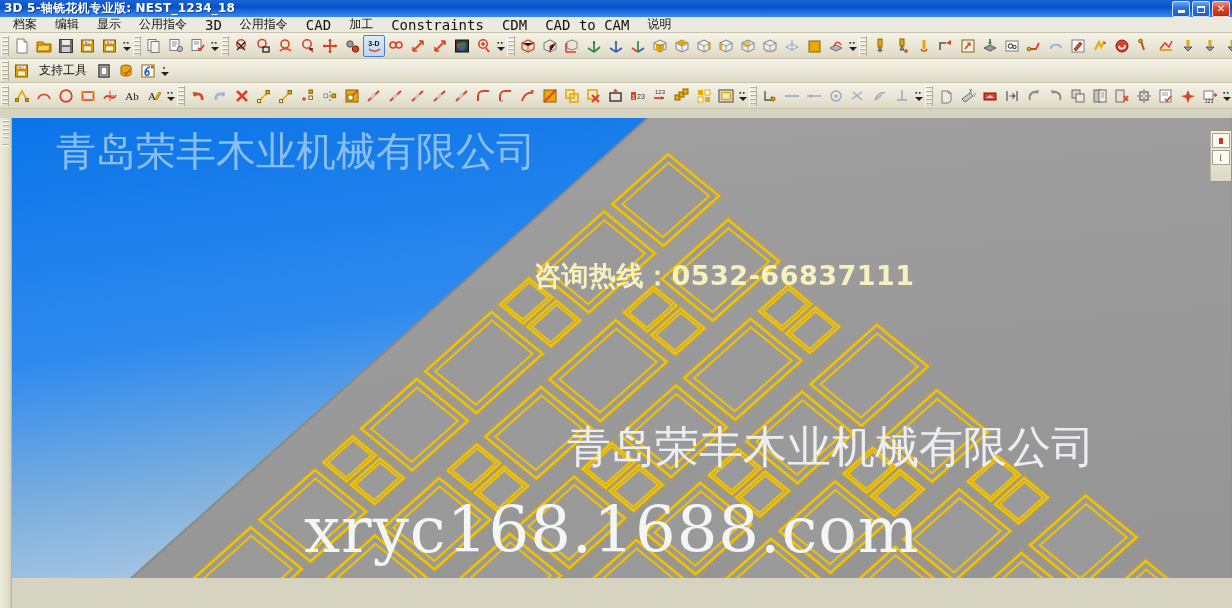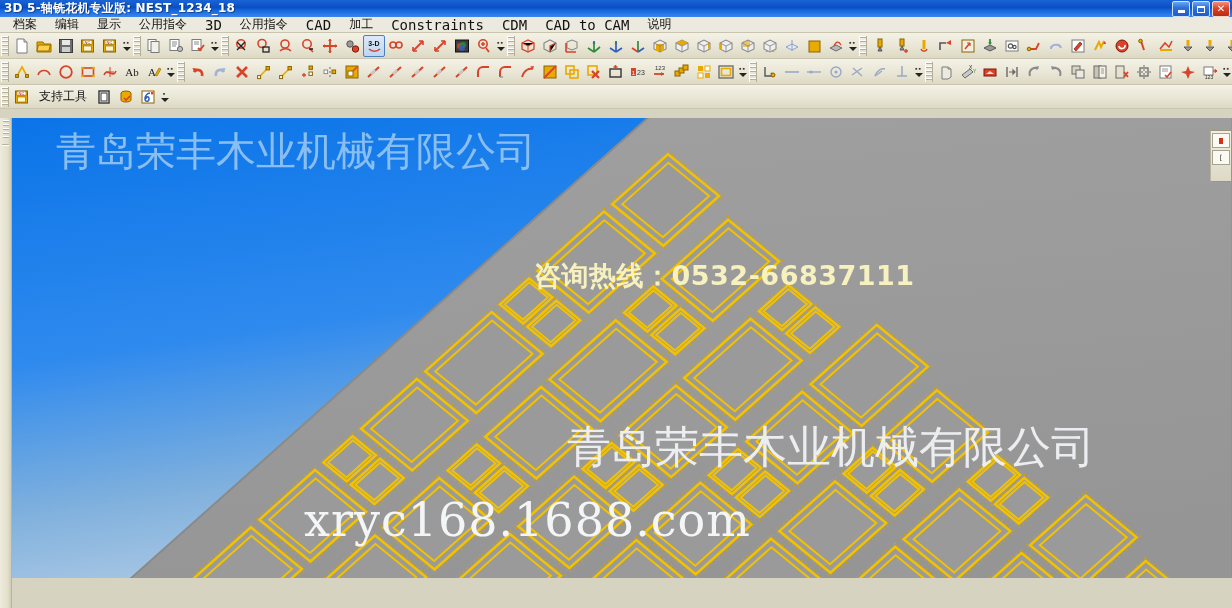--- a/index.html
+++ b/index.html
@@ -118,21 +118,21 @@
     left:522px;top:140px;font-size:27px;color:#fef9c3;font-weight:bold;
     font-family:"DejaVu Sans","Liberation Sans",sans-serif;
     opacity:.92;letter-spacing:.5px;
   }
   .wm-mid{
     left:555px;top:300px;font-size:44px;color:#f2f4f7;
     font-family:"DejaVu Sans","Liberation Sans",sans-serif;
     opacity:.93;
   }
   .wm-url{
-    left:292px;top:375px;font-size:46px;color:#f7f9fb;
+    left:292px;top:375px;font-size:64px;color:#f7f9fb;
     font-family:"DejaVu Serif","Liberation Serif",serif;
     opacity:.96;letter-spacing:1px;
   }
 
   
   .minipanel{
     position:absolute;right:0px;top:12px;width:22px;height:52px;
     background:linear-gradient(180deg,#f2efe2,#ddd9c6);
     border:1px solid #9b9680;border-left:1px solid #b9b4a0;
     box-sizing:border-box;padding:2px 1px;
@@ -538,373 +538,20 @@
         </div>
         <div class="tbtn" title="换刀">
           <svg width="18" height="18" viewBox="0 0 18 18">
             <path d="M9 3v6" stroke="#e9a900" stroke-width="3"></path>
             <path d="M5 10l4 4 4-4z" fill="#9a9a9a" stroke="#555"></path>
           </svg>
         </div>
       </div>
     </div>
 
-  <div class="tbrow" id="tbrow2">
-      <div class="grip"></div>
-      <div class="tgroup">
-        <div class="tbtn" title="点">
-          <svg width="18" height="18" viewBox="0 0 18 18">
-            <path d="M4 13l5-9 5 9" stroke="#e9a900" stroke-width="1.6" fill="none"></path>
-            <rect x="2.6" y="11.6" width="2.8" height="2.8" fill="#e9a900" stroke="#8a6400"></rect>
-            <rect x="12.6" y="11.6" width="2.8" height="2.8" fill="#e9a900" stroke="#8a6400"></rect>
-          </svg>
-        </div>
-        <div class="tbtn" title="弧">
-          <svg width="18" height="18" viewBox="0 0 18 18">
-            <path d="M3 12c2-6 10-6 12 0" stroke="#d8432a" stroke-width="1.7" fill="none"></path>
-          </svg>
-        </div>
-        <div class="tbtn" title="圆">
-          <svg width="18" height="18" viewBox="0 0 18 18">
-            <circle cx="9" cy="9" r="5.8" fill="none" stroke="#d8432a" stroke-width="1.8"></circle>
-          </svg>
-        </div>
-        <div class="tbtn" title="矩形">
-          <svg width="18" height="18" viewBox="0 0 18 18">
-            <rect x="3.5" y="5" width="11" height="8" fill="none" stroke="#d8432a" stroke-width="1.6"></rect>
-            <rect x="2.3" y="3.8" width="2.4" height="2.4" fill="#e9a900"></rect>
-            <rect x="13.3" y="3.8" width="2.4" height="2.4" fill="#e9a900"></rect>
-            <rect x="2.3" y="11.8" width="2.4" height="2.4" fill="#e9a900"></rect>
-            <rect x="13.3" y="11.8" width="2.4" height="2.4" fill="#e9a900"></rect>
-          </svg>
-        </div>
-        <div class="tbtn" title="曲线">
-          <svg width="18" height="18" viewBox="0 0 18 18">
-            <path d="M3 12c3-8 9 4 12-4" stroke="#d8432a" stroke-width="1.6" fill="none"></path>
-            <path d="M9 4v10M5 9h8" stroke="#d8432a" stroke-width="1"></path>
-          </svg>
-        </div>
-        <div class="tbtn" title="Ab 文字">
-          <svg width="18" height="18" viewBox="0 0 18 18">
-            <text x="9" y="13" font-size="11" text-anchor="middle" fill="#222" font-family="serif">Ab</text>
-          </svg>
-        </div>
-        <div class="tbtn" title="文字编辑">
-          <svg width="18" height="18" viewBox="0 0 18 18">
-            <text x="7" y="13" font-size="11" text-anchor="middle" fill="#222" font-family="serif">A</text>
-            <path d="M10 12l4-7 2 1-4 7z" fill="#e9a900" stroke="#8a6400" stroke-width=".6"></path>
-          </svg>
-        </div>
-      </div>
-      <div class="overflow">
-        <span class="ov-dots">▪▪</span>
-        <span class="ov-car"></span>
-      </div>
-      <div class="grip"></div>
-      <div class="tgroup">
-        <div class="tbtn" title="复原">
-          <svg width="18" height="18" viewBox="0 0 18 18">
-            <path d="M13 13c1-6-5-8-8-4" stroke="#d8432a" stroke-width="2.6" fill="none"></path>
-            <path d="M5 9L3.5 5l4.5 .6z" fill="#d8432a"></path>
-          </svg>
-        </div>
-        <div class="tbtn" title="重做">
-          <svg width="18" height="18" viewBox="0 0 18 18">
-            <path d="M5 13c-1-6 5-8 8-4" stroke="#9fb4d8" stroke-width="2.6" fill="none"></path>
-            <path d="M13 9l1.5-4-4.5 .6z" fill="#9fb4d8"></path>
-          </svg>
-        </div>
-        <div class="tbtn" title="删除">
-          <svg width="18" height="18" viewBox="0 0 18 18">
-            <path d="M4 4l10 10M14 4L4 14" stroke="#d8432a" stroke-width="2.6"></path>
-          </svg>
-        </div>
-        <div class="tbtn" title="修剪一个">
-          <svg width="18" height="18" viewBox="0 0 18 18">
-            <path d="M4 14l8-8" stroke="#e9a900" stroke-width="1.6"></path>
-            <rect x="11" y="3.5" width="3.4" height="3.4" fill="#e9a900" stroke="#8a6400"></rect>
-            <rect x="2.6" y="12.6" width="3" height="3" fill="#fff" stroke="#8a6400"></rect>
-          </svg>
-        </div>
-        <div class="tbtn" title="修剪两个">
-          <svg width="18" height="18" viewBox="0 0 18 18">
-            <path d="M4 14l8-8" stroke="#e9a900" stroke-width="1.6"></path>
-            <rect x="11" y="3.5" width="3.4" height="3.4" fill="#e9a900" stroke="#8a6400"></rect>
-            <rect x="2.6" y="12.6" width="3" height="3" fill="#fff" stroke="#8a6400"></rect>
-          </svg>
-        </div>
-        <div class="tbtn" title="延伸">
-          <svg width="18" height="18" viewBox="0 0 18 18">
-            <rect x="10" y="3" width="3.4" height="3.4" fill="#e9a900" stroke="#8a6400"></rect>
-            <rect x="10" y="9" width="3.4" height="3.4" fill="#fff" stroke="#8a6400"></rect>
-            <path d="M3 12h4M5 10v4" stroke="#d8432a" stroke-width="1.3"></path>
-          </svg>
-        </div>
-        <div class="tbtn" title="打断">
-          <svg width="18" height="18" viewBox="0 0 18 18">
-            <rect x="3" y="7" width="3.6" height="3.6" fill="#fff" stroke="#8a8a8a"></rect>
-            <path d="M9 4v10" stroke="#6a6a6a" stroke-dasharray="2 2"></path>
-            <rect x="11" y="7" width="3.6" height="3.6" fill="#e9a900" stroke="#8a6400"></rect>
-          </svg>
-        </div>
-        <div class="tbtn" title="偏移">
-          <svg width="18" height="18" viewBox="0 0 18 18">
-            <rect x="3" y="3" width="12" height="12" fill="#e9a900" stroke="#8a6400"></rect>
-            <rect x="5" y="8" width="5" height="5" fill="#fff" stroke="#8a6400"></rect>
-            <path d="M10 8l4-4" stroke="#d8432a" stroke-width="1.6"></path>
-          </svg>
-        </div>
-        <div class="tbtn" title="倒角">
-          <svg width="18" height="18" viewBox="0 0 18 18">
-            <path d="M3 14L14 4" stroke="#d8432a" stroke-width="2"></path>
-            <path d="M6 11l4-4" stroke="#c9c9c9" stroke-width="2.6"></path>
-          </svg>
-        </div>
-        <div class="tbtn" title="分割">
-          <svg width="18" height="18" viewBox="0 0 18 18">
-            <path d="M3 14L14 4" stroke="#d8432a" stroke-width="2"></path>
-            <path d="M6 11l4-4" stroke="#c9c9c9" stroke-width="2.6"></path>
-          </svg>
-        </div>
-        <div class="tbtn" title="线修剪">
-          <svg width="18" height="18" viewBox="0 0 18 18">
-            <path d="M3 14L14 4" stroke="#d8432a" stroke-width="2"></path>
-            <path d="M6 11l4-4" stroke="#c9c9c9" stroke-width="2.6"></path>
-          </svg>
-        </div>
-        <div class="tbtn" title="线延伸">
-          <svg width="18" height="18" viewBox="0 0 18 18">
-            <path d="M3 14L14 4" stroke="#d8432a" stroke-width="2"></path>
-            <path d="M6 11l4-4" stroke="#c9c9c9" stroke-width="2.6"></path>
-          </svg>
-        </div>
-        <div class="tbtn" title="线标记">
-          <svg width="18" height="18" viewBox="0 0 18 18">
-            <path d="M3 14L14 4" stroke="#d8432a" stroke-width="2"></path>
-            <path d="M6 11l4-4" stroke="#c9c9c9" stroke-width="2.6"></path>
-          </svg>
-        </div>
-        <div class="tbtn" title="倒圆角">
-          <svg width="18" height="18" viewBox="0 0 18 18">
-            <path d="M3 14V9a5 5 0 015-5h6" stroke="#d8432a" stroke-width="2" fill="none"></path>
-          </svg>
-        </div>
-        <div class="tbtn" title="串连倒圆角">
-          <svg width="18" height="18" viewBox="0 0 18 18">
-            <path d="M3 14V9a5 5 0 015-5h6" stroke="#d8432a" stroke-width="2" fill="none"></path>
-            <path d="M3 14h3" stroke="#999" stroke-width="1.4"></path>
-          </svg>
-        </div>
-        <div class="tbtn" title="曲线箭头">
-          <svg width="18" height="18" viewBox="0 0 18 18">
-            <path d="M3 14c2-7 7-9 11-8" stroke="#d8432a" stroke-width="1.8" fill="none"></path>
-            <path d="M14 6l1-3-4 .5z" fill="#d8432a"></path>
-          </svg>
-        </div>
-        <div class="tbtn" title="对角线">
-          <svg width="18" height="18" viewBox="0 0 18 18">
-            <rect x="3" y="3" width="12" height="12" fill="#e9a900" stroke="#8a6400"></rect>
-            <path d="M3 15L15 3" stroke="#d8432a" stroke-width="1.8"></path>
-          </svg>
-        </div>
-        <div class="tbtn" title="复制图素">
-          <svg width="18" height="18" viewBox="0 0 18 18">
-            <rect x="3" y="3" width="8" height="8" fill="none" stroke="#e9a900" stroke-width="1.6"></rect>
-            <rect x="7" y="7" width="8" height="8" fill="none" stroke="#e9a900" stroke-width="1.6"></rect>
-          </svg>
-        </div>
-        <div class="tbtn" title="删除图素">
-          <svg width="18" height="18" viewBox="0 0 18 18">
-            <rect x="3" y="3" width="9" height="9" fill="none" stroke="#e9a900" stroke-width="1.6"></rect>
-            <path d="M7 8l7 7M14 8l-7 7" stroke="#d8432a" stroke-width="2.2"></path>
-          </svg>
-        </div>
-        <div class="tbtn" title="新增图素">
-          <svg width="18" height="18" viewBox="0 0 18 18">
-            <rect x="3" y="6" width="11" height="8" fill="none" stroke="#333" stroke-width="1.4"></rect>
-            <path d="M8.5 2v4M6.5 4h4" stroke="#d8432a" stroke-width="1.5"></path>
-          </svg>
-        </div>
-        <div class="tbtn" title="编号">
-          <svg width="18" height="18" viewBox="0 0 18 18">
-            <rect x="2" y="5" width="5" height="8" fill="#d8432a"></rect>
-            <text x="4.5" y="11.5" font-size="6" text-anchor="middle" fill="#fff">1</text>
-            <text x="12" y="12" font-size="7" text-anchor="middle" fill="#333">23</text>
-          </svg>
-        </div>
-        <div class="tbtn" title="排序编号">
-          <svg width="18" height="18" viewBox="0 0 18 18">
-            <text x="9" y="7" font-size="6" text-anchor="middle" fill="#333">123</text>
-            <path d="M3 11h10" stroke="#d8432a" stroke-width="1.8"></path>
-            <path d="M13 11l-3-2v4z" fill="#d8432a"></path>
-          </svg>
-        </div>
-        <div class="tbtn" title="排版">
-          <svg width="18" height="18" viewBox="0 0 18 18">
-            <rect x="2" y="8" width="5" height="5" fill="#e9a900" stroke="#8a6400"></rect>
-            <rect x="6" y="5" width="5" height="5" fill="#e9a900" stroke="#8a6400"></rect>
-            <rect x="10" y="2" width="5" height="5" fill="#e9a900" stroke="#8a6400"></rect>
-          </svg>
-        </div>
-        <div class="tbtn" title="阵列">
-          <svg width="18" height="18" viewBox="0 0 18 18">
-            <rect x="3" y="3" width="5" height="5" fill="#e9a900"></rect>
-            <rect x="10" y="3" width="5" height="5" fill="#fff" stroke="#e9a900"></rect>
-            <rect x="3" y="10" width="5" height="5" fill="#fff" stroke="#e9a900"></rect>
-            <rect x="10" y="10" width="5" height="5" fill="#e9a900"></rect>
-          </svg>
-        </div>
-        <div class="tbtn" title="外框">
-          <svg width="18" height="18" viewBox="0 0 18 18">
-            <rect x="2" y="3" width="14" height="12" fill="none" stroke="#666" stroke-width="1.3"></rect>
-            <rect x="4.5" y="5.5" width="9" height="7" fill="none" stroke="#e9a900" stroke-width="1.6"></rect>
-          </svg>
-        </div>
-      </div>
-      <div class="overflow">
-        <span class="ov-dots">▪▪</span>
-        <span class="ov-car"></span>
-      </div>
-      <div class="grip"></div>
-      <div class="tgroup">
-        <div class="tbtn" title="点约束">
-          <svg width="18" height="18" viewBox="0 0 18 18">
-            <path d="M4 4v9h9" stroke="#555" stroke-width="1.4" fill="none"></path>
-            <path d="M13 13l-3-3" stroke="#333" stroke-width="1.6"></path>
-            <circle cx="12" cy="12" r="2" fill="#e9a900" stroke="#8a6400"></circle>
-          </svg>
-        </div>
-        <div class="tbtn" title="水平标注">
-          <svg width="18" height="18" viewBox="0 0 18 18">
-            <path d="M2 9h14" stroke="#9aa8c4" stroke-width="1.6"></path>
-          </svg>
-        </div>
-        <div class="tbtn" title="线性标注">
-          <svg width="18" height="18" viewBox="0 0 18 18">
-            <path d="M2 9h14" stroke="#9aa8c4" stroke-width="1.4"></path>
-            <circle cx="6" cy="9" r="1.6" fill="#9aa8c4"></circle>
-          </svg>
-        </div>
-        <div class="tbtn" title="直径标注">
-          <svg width="18" height="18" viewBox="0 0 18 18">
-            <circle cx="9" cy="9" r="5" fill="none" stroke="#9aa8c4" stroke-width="1.4"></circle>
-            <circle cx="9" cy="9" r="1.6" fill="#9aa8c4"></circle>
-          </svg>
-        </div>
-        <div class="tbtn" title="平行约束">
-          <svg width="18" height="18" viewBox="0 0 18 18">
-            <path d="M3 12L13 5M4 5l9 8" stroke="#9aa8c4" stroke-width="1.4"></path>
-          </svg>
-        </div>
-        <div class="tbtn" title="角度约束">
-          <svg width="18" height="18" viewBox="0 0 18 18">
-            <path d="M4 13c2-6 7-8 10-7" stroke="#9aa8c4" stroke-width="1.4" fill="none"></path>
-            <path d="M4 13l7-5" stroke="#9aa8c4" stroke-width="1.4"></path>
-          </svg>
-        </div>
-        <div class="tbtn" title="垂直约束">
-          <svg width="18" height="18" viewBox="0 0 18 18">
-            <path d="M9 3v10M4 13h10" stroke="#9aa8c4" stroke-width="1.5"></path>
-          </svg>
-        </div>
-      </div>
-      <div class="overflow">
-        <span class="ov-dots">▪▪</span>
-        <span class="ov-car"></span>
-      </div>
-      <div class="grip"></div>
-      <div class="tgroup">
-        <div class="tbtn" title="实体挤出">
-          <svg width="18" height="18" viewBox="0 0 18 18">
-            <path d="M5 4h6l3 2v8l-3 2H5z" fill="#eceade" stroke="#7a7a7a"></path>
-            <path d="M11 4v2h3" fill="#d9d5c2" stroke="#7a7a7a"></path>
-          </svg>
-        </div>
-        <div class="tbtn" title="实体轴向">
-          <svg width="18" height="18" viewBox="0 0 18 18">
-            <path d="M3 12l8-6 3 3-8 6z" fill="#c9c9c9" stroke="#6a6a6a"></path>
-            <text x="10" y="5.5" font-size="5" fill="#333">X</text>
-            <text x="14" y="10" font-size="5" fill="#2e8b3a">Y</text>
-          </svg>
-        </div>
-        <div class="tbtn" title="扫描">
-          <svg width="18" height="18" viewBox="0 0 18 18">
-            <rect x="3" y="6" width="12" height="7" fill="#d8432a" stroke="#7a1a0a"></rect>
-            <path d="M5 11l4-3 4 3z" fill="#fff" opacity=".8"></path>
-          </svg>
-        </div>
-        <div class="tbtn" title="镜射">
-          <svg width="18" height="18" viewBox="0 0 18 18">
-            <path d="M4 4v10M14 4v10" stroke="#6a6a6a" stroke-width="1.4"></path>
-            <path d="M6 9h6M12 9l-2-2v4z" fill="#6a6a6a" stroke="#6a6a6a" stroke-width="1.2"></path>
-          </svg>
-        </div>
-        <div class="tbtn" title="旋转">
-          <svg width="18" height="18" viewBox="0 0 18 18">
-            <path d="M5 13c-2-6 4-10 8-7" stroke="#8a8a8a" stroke-width="2" fill="none"></path>
-            <path d="M13 6l1-3-4 1z" fill="#8a8a8a"></path>
-          </svg>
-        </div>
-        <div class="tbtn" title="回转">
-          <svg width="18" height="18" viewBox="0 0 18 18">
-            <path d="M13 13c2-6-4-10-8-7" stroke="#8a8a8a" stroke-width="2" fill="none"></path>
-            <path d="M5 6L4 3l4 1z" fill="#8a8a8a"></path>
-          </svg>
-        </div>
-        <div class="tbtn" title="布林运算">
-          <svg width="18" height="18" viewBox="0 0 18 18">
-            <rect x="3" y="3" width="8" height="8" fill="#d8d4c2" stroke="#6a6a6a"></rect>
-            <rect x="7" y="7" width="8" height="8" fill="#eceade" stroke="#6a6a6a"></rect>
-          </svg>
-        </div>
-        <div class="tbtn" title="图层">
-          <svg width="18" height="18" viewBox="0 0 18 18">
-            <rect x="3" y="3" width="7" height="12" fill="#c9c5b2" stroke="#6a6a6a"></rect>
-            <rect x="8" y="3" width="7" height="12" fill="#f4f2e6" stroke="#6a6a6a"></rect>
-            <path d="M10 6h3M10 8h3M10 10h3" stroke="#999"></path>
-          </svg>
-        </div>
-        <div class="tbtn" title="移除">
-          <svg width="18" height="18" viewBox="0 0 18 18">
-            <rect x="3" y="3" width="8" height="12" fill="#e6e2d0" stroke="#6a6a6a"></rect>
-            <path d="M11 9l4 5M15 9l-4 5" stroke="#d8432a" stroke-width="1.8"></path>
-          </svg>
-        </div>
-        <div class="tbtn" title="中心">
-          <svg width="18" height="18" viewBox="0 0 18 18">
-            <rect x="5" y="5" width="8" height="8" fill="none" stroke="#6a6a6a" stroke-width="1.3"></rect>
-            <path d="M9 2v14M2 9h14" stroke="#6a6a6a" stroke-dasharray="2 2"></path>
-          </svg>
-        </div>
-        <div class="tbtn" title="属性">
-          <svg width="18" height="18" viewBox="0 0 18 18">
-            <rect x="3" y="3" width="11" height="12" fill="#fff" stroke="#7a7a7a"></rect>
-            <path d="M5 6h6M5 8h6" stroke="#999"></path>
-            <path d="M8 12l2 2 4-5" stroke="#d8432a" stroke-width="1.6" fill="none"></path>
-          </svg>
-        </div>
-        <div class="tbtn" title="实体点">
-          <svg width="18" height="18" viewBox="0 0 18 18">
-            <path d="M9 3l2 5 5 1-5 2-2 5-2-5-5-2 5-1z" fill="#d8432a"></path>
-          </svg>
-        </div>
-        <div class="tbtn" title="实体编号">
-          <svg width="18" height="18" viewBox="0 0 18 18">
-            <rect x="3" y="4" width="9" height="8" fill="#fff" stroke="#7a7a7a"></rect>
-            <path d="M12 8h4M16 8l-2-1.5v3z" fill="#d8432a" stroke="#d8432a"></path>
-            <text x="8" y="15.5" font-size="5" text-anchor="middle" fill="#333">123</text>
-          </svg>
-        </div>
-      </div>
-      <div class="overflow">
-        <span class="ov-dots">▪▪</span>
-        <span class="ov-car"></span>
-      </div>
-    </div>
-
   <div class="tbrow r3" id="tbrow3">
       <div class="grip"></div>
       <div class="tbtn" title="储存 NC">
         <svg width="18" height="18" viewBox="0 0 18 18">
           <rect x="2.5" y="3" width="12" height="12" fill="#e9a900" stroke="#8a6400"></rect>
           <rect x="4" y="3.2" width="9" height="4" fill="#fff" stroke="#8a6400" stroke-width=".6"></rect>
           <text x="8.5" y="6.7" font-size="4" text-anchor="middle" fill="#b00">NC</text>
           <rect x="4.5" y="9" width="8" height="5" fill="#fff5cc" stroke="#8a6400" stroke-width=".6"></rect>
         </svg>
       </div>
@@ -924,20 +571,373 @@
       </div>
       <div class="tbtn" title="附件">
         <svg width="18" height="18" viewBox="0 0 18 18">
           <rect x="3" y="3" width="12" height="12" fill="#fff" stroke="#8a6400"></rect>
           <path d="M11 5c-3 0-5 3-5 6s4 3 4 0-3-3-3 0" stroke="#2f5fbf" stroke-width="1.5" fill="none"></path>
           <rect x="12" y="4" width="2.4" height="2.4" fill="#d8432a"></rect>
         </svg>
       </div>
       <div class="overflow">
         <span class="ov-dots">▪</span>
+        <span class="ov-car"></span>
+      </div>
+    </div>
+
+  <div class="tbrow" id="tbrow2">
+      <div class="grip"></div>
+      <div class="tgroup">
+        <div class="tbtn" title="点">
+          <svg width="18" height="18" viewBox="0 0 18 18">
+            <path d="M4 13l5-9 5 9" stroke="#e9a900" stroke-width="1.6" fill="none"></path>
+            <rect x="2.6" y="11.6" width="2.8" height="2.8" fill="#e9a900" stroke="#8a6400"></rect>
+            <rect x="12.6" y="11.6" width="2.8" height="2.8" fill="#e9a900" stroke="#8a6400"></rect>
+          </svg>
+        </div>
+        <div class="tbtn" title="弧">
+          <svg width="18" height="18" viewBox="0 0 18 18">
+            <path d="M3 12c2-6 10-6 12 0" stroke="#d8432a" stroke-width="1.7" fill="none"></path>
+          </svg>
+        </div>
+        <div class="tbtn" title="圆">
+          <svg width="18" height="18" viewBox="0 0 18 18">
+            <circle cx="9" cy="9" r="5.8" fill="none" stroke="#d8432a" stroke-width="1.8"></circle>
+          </svg>
+        </div>
+        <div class="tbtn" title="矩形">
+          <svg width="18" height="18" viewBox="0 0 18 18">
+            <rect x="3.5" y="5" width="11" height="8" fill="none" stroke="#d8432a" stroke-width="1.6"></rect>
+            <rect x="2.3" y="3.8" width="2.4" height="2.4" fill="#e9a900"></rect>
+            <rect x="13.3" y="3.8" width="2.4" height="2.4" fill="#e9a900"></rect>
+            <rect x="2.3" y="11.8" width="2.4" height="2.4" fill="#e9a900"></rect>
+            <rect x="13.3" y="11.8" width="2.4" height="2.4" fill="#e9a900"></rect>
+          </svg>
+        </div>
+        <div class="tbtn" title="曲线">
+          <svg width="18" height="18" viewBox="0 0 18 18">
+            <path d="M3 12c3-8 9 4 12-4" stroke="#d8432a" stroke-width="1.6" fill="none"></path>
+            <path d="M9 4v10M5 9h8" stroke="#d8432a" stroke-width="1"></path>
+          </svg>
+        </div>
+        <div class="tbtn" title="Ab 文字">
+          <svg width="18" height="18" viewBox="0 0 18 18">
+            <text x="9" y="13" font-size="11" text-anchor="middle" fill="#222" font-family="serif">Ab</text>
+          </svg>
+        </div>
+        <div class="tbtn" title="文字编辑">
+          <svg width="18" height="18" viewBox="0 0 18 18">
+            <text x="7" y="13" font-size="11" text-anchor="middle" fill="#222" font-family="serif">A</text>
+            <path d="M10 12l4-7 2 1-4 7z" fill="#e9a900" stroke="#8a6400" stroke-width=".6"></path>
+          </svg>
+        </div>
+      </div>
+      <div class="overflow">
+        <span class="ov-dots">▪▪</span>
+        <span class="ov-car"></span>
+      </div>
+      <div class="grip"></div>
+      <div class="tgroup">
+        <div class="tbtn" title="复原">
+          <svg width="18" height="18" viewBox="0 0 18 18">
+            <path d="M13 13c1-6-5-8-8-4" stroke="#d8432a" stroke-width="2.6" fill="none"></path>
+            <path d="M5 9L3.5 5l4.5 .6z" fill="#d8432a"></path>
+          </svg>
+        </div>
+        <div class="tbtn" title="重做">
+          <svg width="18" height="18" viewBox="0 0 18 18">
+            <path d="M5 13c-1-6 5-8 8-4" stroke="#9fb4d8" stroke-width="2.6" fill="none"></path>
+            <path d="M13 9l1.5-4-4.5 .6z" fill="#9fb4d8"></path>
+          </svg>
+        </div>
+        <div class="tbtn" title="删除">
+          <svg width="18" height="18" viewBox="0 0 18 18">
+            <path d="M4 4l10 10M14 4L4 14" stroke="#d8432a" stroke-width="2.6"></path>
+          </svg>
+        </div>
+        <div class="tbtn" title="修剪一个">
+          <svg width="18" height="18" viewBox="0 0 18 18">
+            <path d="M4 14l8-8" stroke="#e9a900" stroke-width="1.6"></path>
+            <rect x="11" y="3.5" width="3.4" height="3.4" fill="#e9a900" stroke="#8a6400"></rect>
+            <rect x="2.6" y="12.6" width="3" height="3" fill="#fff" stroke="#8a6400"></rect>
+          </svg>
+        </div>
+        <div class="tbtn" title="修剪两个">
+          <svg width="18" height="18" viewBox="0 0 18 18">
+            <path d="M4 14l8-8" stroke="#e9a900" stroke-width="1.6"></path>
+            <rect x="11" y="3.5" width="3.4" height="3.4" fill="#e9a900" stroke="#8a6400"></rect>
+            <rect x="2.6" y="12.6" width="3" height="3" fill="#fff" stroke="#8a6400"></rect>
+          </svg>
+        </div>
+        <div class="tbtn" title="延伸">
+          <svg width="18" height="18" viewBox="0 0 18 18">
+            <rect x="10" y="3" width="3.4" height="3.4" fill="#e9a900" stroke="#8a6400"></rect>
+            <rect x="10" y="9" width="3.4" height="3.4" fill="#fff" stroke="#8a6400"></rect>
+            <path d="M3 12h4M5 10v4" stroke="#d8432a" stroke-width="1.3"></path>
+          </svg>
+        </div>
+        <div class="tbtn" title="打断">
+          <svg width="18" height="18" viewBox="0 0 18 18">
+            <rect x="3" y="7" width="3.6" height="3.6" fill="#fff" stroke="#8a8a8a"></rect>
+            <path d="M9 4v10" stroke="#6a6a6a" stroke-dasharray="2 2"></path>
+            <rect x="11" y="7" width="3.6" height="3.6" fill="#e9a900" stroke="#8a6400"></rect>
+          </svg>
+        </div>
+        <div class="tbtn" title="偏移">
+          <svg width="18" height="18" viewBox="0 0 18 18">
+            <rect x="3" y="3" width="12" height="12" fill="#e9a900" stroke="#8a6400"></rect>
+            <rect x="5" y="8" width="5" height="5" fill="#fff" stroke="#8a6400"></rect>
+            <path d="M10 8l4-4" stroke="#d8432a" stroke-width="1.6"></path>
+          </svg>
+        </div>
+        <div class="tbtn" title="倒角">
+          <svg width="18" height="18" viewBox="0 0 18 18">
+            <path d="M3 14L14 4" stroke="#d8432a" stroke-width="2"></path>
+            <path d="M6 11l4-4" stroke="#c9c9c9" stroke-width="2.6"></path>
+          </svg>
+        </div>
+        <div class="tbtn" title="分割">
+          <svg width="18" height="18" viewBox="0 0 18 18">
+            <path d="M3 14L14 4" stroke="#d8432a" stroke-width="2"></path>
+            <path d="M6 11l4-4" stroke="#c9c9c9" stroke-width="2.6"></path>
+          </svg>
+        </div>
+        <div class="tbtn" title="线修剪">
+          <svg width="18" height="18" viewBox="0 0 18 18">
+            <path d="M3 14L14 4" stroke="#d8432a" stroke-width="2"></path>
+            <path d="M6 11l4-4" stroke="#c9c9c9" stroke-width="2.6"></path>
+          </svg>
+        </div>
+        <div class="tbtn" title="线延伸">
+          <svg width="18" height="18" viewBox="0 0 18 18">
+            <path d="M3 14L14 4" stroke="#d8432a" stroke-width="2"></path>
+            <path d="M6 11l4-4" stroke="#c9c9c9" stroke-width="2.6"></path>
+          </svg>
+        </div>
+        <div class="tbtn" title="线标记">
+          <svg width="18" height="18" viewBox="0 0 18 18">
+            <path d="M3 14L14 4" stroke="#d8432a" stroke-width="2"></path>
+            <path d="M6 11l4-4" stroke="#c9c9c9" stroke-width="2.6"></path>
+          </svg>
+        </div>
+        <div class="tbtn" title="倒圆角">
+          <svg width="18" height="18" viewBox="0 0 18 18">
+            <path d="M3 14V9a5 5 0 015-5h6" stroke="#d8432a" stroke-width="2" fill="none"></path>
+          </svg>
+        </div>
+        <div class="tbtn" title="串连倒圆角">
+          <svg width="18" height="18" viewBox="0 0 18 18">
+            <path d="M3 14V9a5 5 0 015-5h6" stroke="#d8432a" stroke-width="2" fill="none"></path>
+            <path d="M3 14h3" stroke="#999" stroke-width="1.4"></path>
+          </svg>
+        </div>
+        <div class="tbtn" title="曲线箭头">
+          <svg width="18" height="18" viewBox="0 0 18 18">
+            <path d="M3 14c2-7 7-9 11-8" stroke="#d8432a" stroke-width="1.8" fill="none"></path>
+            <path d="M14 6l1-3-4 .5z" fill="#d8432a"></path>
+          </svg>
+        </div>
+        <div class="tbtn" title="对角线">
+          <svg width="18" height="18" viewBox="0 0 18 18">
+            <rect x="3" y="3" width="12" height="12" fill="#e9a900" stroke="#8a6400"></rect>
+            <path d="M3 15L15 3" stroke="#d8432a" stroke-width="1.8"></path>
+          </svg>
+        </div>
+        <div class="tbtn" title="复制图素">
+          <svg width="18" height="18" viewBox="0 0 18 18">
+            <rect x="3" y="3" width="8" height="8" fill="none" stroke="#e9a900" stroke-width="1.6"></rect>
+            <rect x="7" y="7" width="8" height="8" fill="none" stroke="#e9a900" stroke-width="1.6"></rect>
+          </svg>
+        </div>
+        <div class="tbtn" title="删除图素">
+          <svg width="18" height="18" viewBox="0 0 18 18">
+            <rect x="3" y="3" width="9" height="9" fill="none" stroke="#e9a900" stroke-width="1.6"></rect>
+            <path d="M7 8l7 7M14 8l-7 7" stroke="#d8432a" stroke-width="2.2"></path>
+          </svg>
+        </div>
+        <div class="tbtn" title="新增图素">
+          <svg width="18" height="18" viewBox="0 0 18 18">
+            <rect x="3" y="6" width="11" height="8" fill="none" stroke="#333" stroke-width="1.4"></rect>
+            <path d="M8.5 2v4M6.5 4h4" stroke="#d8432a" stroke-width="1.5"></path>
+          </svg>
+        </div>
+        <div class="tbtn" title="编号">
+          <svg width="18" height="18" viewBox="0 0 18 18">
+            <rect x="2" y="5" width="5" height="8" fill="#d8432a"></rect>
+            <text x="4.5" y="11.5" font-size="6" text-anchor="middle" fill="#fff">1</text>
+            <text x="12" y="12" font-size="7" text-anchor="middle" fill="#333">23</text>
+          </svg>
+        </div>
+        <div class="tbtn" title="排序编号">
+          <svg width="18" height="18" viewBox="0 0 18 18">
+            <text x="9" y="7" font-size="6" text-anchor="middle" fill="#333">123</text>
+            <path d="M3 11h10" stroke="#d8432a" stroke-width="1.8"></path>
+            <path d="M13 11l-3-2v4z" fill="#d8432a"></path>
+          </svg>
+        </div>
+        <div class="tbtn" title="排版">
+          <svg width="18" height="18" viewBox="0 0 18 18">
+            <rect x="2" y="8" width="5" height="5" fill="#e9a900" stroke="#8a6400"></rect>
+            <rect x="6" y="5" width="5" height="5" fill="#e9a900" stroke="#8a6400"></rect>
+            <rect x="10" y="2" width="5" height="5" fill="#e9a900" stroke="#8a6400"></rect>
+          </svg>
+        </div>
+        <div class="tbtn" title="阵列">
+          <svg width="18" height="18" viewBox="0 0 18 18">
+            <rect x="3" y="3" width="5" height="5" fill="#e9a900"></rect>
+            <rect x="10" y="3" width="5" height="5" fill="#fff" stroke="#e9a900"></rect>
+            <rect x="3" y="10" width="5" height="5" fill="#fff" stroke="#e9a900"></rect>
+            <rect x="10" y="10" width="5" height="5" fill="#e9a900"></rect>
+          </svg>
+        </div>
+        <div class="tbtn" title="外框">
+          <svg width="18" height="18" viewBox="0 0 18 18">
+            <rect x="2" y="3" width="14" height="12" fill="none" stroke="#666" stroke-width="1.3"></rect>
+            <rect x="4.5" y="5.5" width="9" height="7" fill="none" stroke="#e9a900" stroke-width="1.6"></rect>
+          </svg>
+        </div>
+      </div>
+      <div class="overflow">
+        <span class="ov-dots">▪▪</span>
+        <span class="ov-car"></span>
+      </div>
+      <div class="grip"></div>
+      <div class="tgroup">
+        <div class="tbtn" title="点约束">
+          <svg width="18" height="18" viewBox="0 0 18 18">
+            <path d="M4 4v9h9" stroke="#555" stroke-width="1.4" fill="none"></path>
+            <path d="M13 13l-3-3" stroke="#333" stroke-width="1.6"></path>
+            <circle cx="12" cy="12" r="2" fill="#e9a900" stroke="#8a6400"></circle>
+          </svg>
+        </div>
+        <div class="tbtn" title="水平标注">
+          <svg width="18" height="18" viewBox="0 0 18 18">
+            <path d="M2 9h14" stroke="#9aa8c4" stroke-width="1.6"></path>
+          </svg>
+        </div>
+        <div class="tbtn" title="线性标注">
+          <svg width="18" height="18" viewBox="0 0 18 18">
+            <path d="M2 9h14" stroke="#9aa8c4" stroke-width="1.4"></path>
+            <circle cx="6" cy="9" r="1.6" fill="#9aa8c4"></circle>
+          </svg>
+        </div>
+        <div class="tbtn" title="直径标注">
+          <svg width="18" height="18" viewBox="0 0 18 18">
+            <circle cx="9" cy="9" r="5" fill="none" stroke="#9aa8c4" stroke-width="1.4"></circle>
+            <circle cx="9" cy="9" r="1.6" fill="#9aa8c4"></circle>
+          </svg>
+        </div>
+        <div class="tbtn" title="平行约束">
+          <svg width="18" height="18" viewBox="0 0 18 18">
+            <path d="M3 12L13 5M4 5l9 8" stroke="#9aa8c4" stroke-width="1.4"></path>
+          </svg>
+        </div>
+        <div class="tbtn" title="角度约束">
+          <svg width="18" height="18" viewBox="0 0 18 18">
+            <path d="M4 13c2-6 7-8 10-7" stroke="#9aa8c4" stroke-width="1.4" fill="none"></path>
+            <path d="M4 13l7-5" stroke="#9aa8c4" stroke-width="1.4"></path>
+          </svg>
+        </div>
+        <div class="tbtn" title="垂直约束">
+          <svg width="18" height="18" viewBox="0 0 18 18">
+            <path d="M9 3v10M4 13h10" stroke="#9aa8c4" stroke-width="1.5"></path>
+          </svg>
+        </div>
+      </div>
+      <div class="overflow">
+        <span class="ov-dots">▪▪</span>
+        <span class="ov-car"></span>
+      </div>
+      <div class="grip"></div>
+      <div class="tgroup">
+        <div class="tbtn" title="实体挤出">
+          <svg width="18" height="18" viewBox="0 0 18 18">
+            <path d="M5 4h6l3 2v8l-3 2H5z" fill="#eceade" stroke="#7a7a7a"></path>
+            <path d="M11 4v2h3" fill="#d9d5c2" stroke="#7a7a7a"></path>
+          </svg>
+        </div>
+        <div class="tbtn" title="实体轴向">
+          <svg width="18" height="18" viewBox="0 0 18 18">
+            <path d="M3 12l8-6 3 3-8 6z" fill="#c9c9c9" stroke="#6a6a6a"></path>
+            <text x="10" y="5.5" font-size="5" fill="#333">X</text>
+            <text x="14" y="10" font-size="5" fill="#2e8b3a">Y</text>
+          </svg>
+        </div>
+        <div class="tbtn" title="扫描">
+          <svg width="18" height="18" viewBox="0 0 18 18">
+            <rect x="3" y="6" width="12" height="7" fill="#d8432a" stroke="#7a1a0a"></rect>
+            <path d="M5 11l4-3 4 3z" fill="#fff" opacity=".8"></path>
+          </svg>
+        </div>
+        <div class="tbtn" title="镜射">
+          <svg width="18" height="18" viewBox="0 0 18 18">
+            <path d="M4 4v10M14 4v10" stroke="#6a6a6a" stroke-width="1.4"></path>
+            <path d="M6 9h6M12 9l-2-2v4z" fill="#6a6a6a" stroke="#6a6a6a" stroke-width="1.2"></path>
+          </svg>
+        </div>
+        <div class="tbtn" title="旋转">
+          <svg width="18" height="18" viewBox="0 0 18 18">
+            <path d="M5 13c-2-6 4-10 8-7" stroke="#8a8a8a" stroke-width="2" fill="none"></path>
+            <path d="M13 6l1-3-4 1z" fill="#8a8a8a"></path>
+          </svg>
+        </div>
+        <div class="tbtn" title="回转">
+          <svg width="18" height="18" viewBox="0 0 18 18">
+            <path d="M13 13c2-6-4-10-8-7" stroke="#8a8a8a" stroke-width="2" fill="none"></path>
+            <path d="M5 6L4 3l4 1z" fill="#8a8a8a"></path>
+          </svg>
+        </div>
+        <div class="tbtn" title="布林运算">
+          <svg width="18" height="18" viewBox="0 0 18 18">
+            <rect x="3" y="3" width="8" height="8" fill="#d8d4c2" stroke="#6a6a6a"></rect>
+            <rect x="7" y="7" width="8" height="8" fill="#eceade" stroke="#6a6a6a"></rect>
+          </svg>
+        </div>
+        <div class="tbtn" title="图层">
+          <svg width="18" height="18" viewBox="0 0 18 18">
+            <rect x="3" y="3" width="7" height="12" fill="#c9c5b2" stroke="#6a6a6a"></rect>
+            <rect x="8" y="3" width="7" height="12" fill="#f4f2e6" stroke="#6a6a6a"></rect>
+            <path d="M10 6h3M10 8h3M10 10h3" stroke="#999"></path>
+          </svg>
+        </div>
+        <div class="tbtn" title="移除">
+          <svg width="18" height="18" viewBox="0 0 18 18">
+            <rect x="3" y="3" width="8" height="12" fill="#e6e2d0" stroke="#6a6a6a"></rect>
+            <path d="M11 9l4 5M15 9l-4 5" stroke="#d8432a" stroke-width="1.8"></path>
+          </svg>
+        </div>
+        <div class="tbtn" title="中心">
+          <svg width="18" height="18" viewBox="0 0 18 18">
+            <rect x="5" y="5" width="8" height="8" fill="none" stroke="#6a6a6a" stroke-width="1.3"></rect>
+            <path d="M9 2v14M2 9h14" stroke="#6a6a6a" stroke-dasharray="2 2"></path>
+          </svg>
+        </div>
+        <div class="tbtn" title="属性">
+          <svg width="18" height="18" viewBox="0 0 18 18">
+            <rect x="3" y="3" width="11" height="12" fill="#fff" stroke="#7a7a7a"></rect>
+            <path d="M5 6h6M5 8h6" stroke="#999"></path>
+            <path d="M8 12l2 2 4-5" stroke="#d8432a" stroke-width="1.6" fill="none"></path>
+          </svg>
+        </div>
+        <div class="tbtn" title="实体点">
+          <svg width="18" height="18" viewBox="0 0 18 18">
+            <path d="M9 3l2 5 5 1-5 2-2 5-2-5-5-2 5-1z" fill="#d8432a"></path>
+          </svg>
+        </div>
+        <div class="tbtn" title="实体编号">
+          <svg width="18" height="18" viewBox="0 0 18 18">
+            <rect x="3" y="4" width="9" height="8" fill="#fff" stroke="#7a7a7a"></rect>
+            <path d="M12 8h4M16 8l-2-1.5v3z" fill="#d8432a" stroke="#d8432a"></path>
+            <text x="8" y="15.5" font-size="5" text-anchor="middle" fill="#333">123</text>
+          </svg>
+        </div>
+      </div>
+      <div class="overflow">
+        <span class="ov-dots">▪▪</span>
         <span class="ov-car"></span>
       </div>
     </div>
 
   <div class="leftrail">
     <div class="lr-grip"></div>
     <div class="lr-sep"></div>
   </div>
 
   <div class="viewport">

